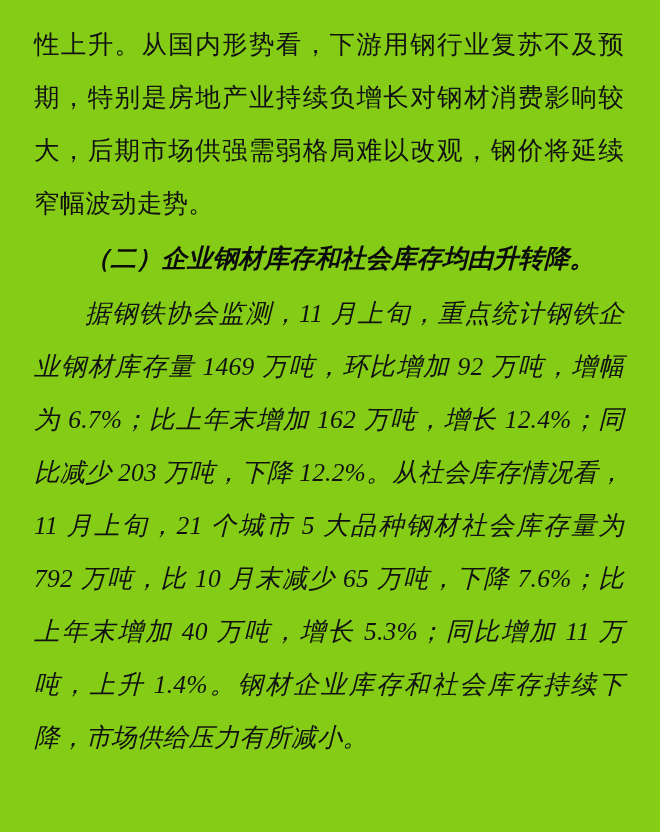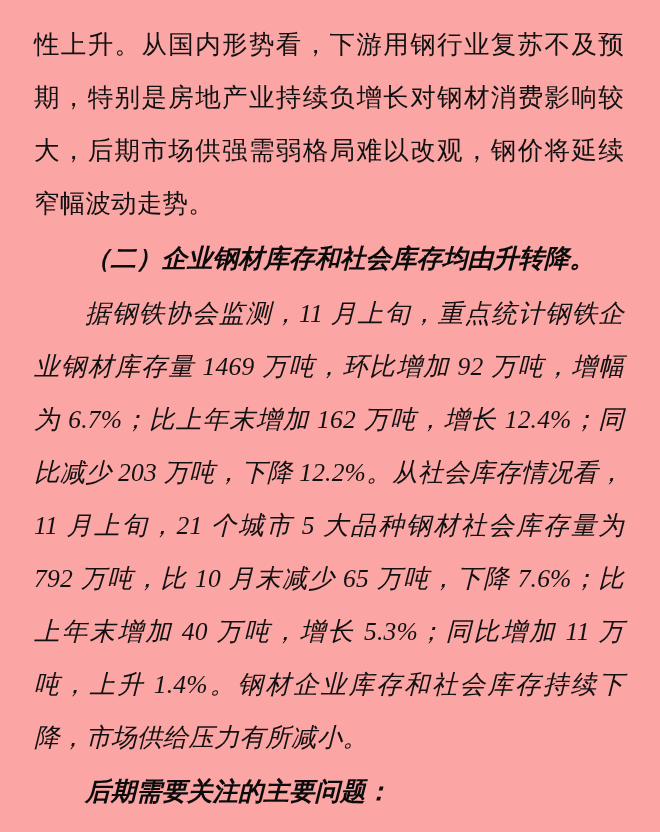--- a/index.html
+++ b/index.html
@@ -13,21 +13,21 @@
     font-family: "Liberation Serif", "DejaVu Serif", serif;
     color: #000000;
     overflow: hidden;
   }
   .page {
     position: relative;
     width: 660px;
     height: 832px;
     box-sizing: border-box;
     padding: 18px 36px 0 34px;
-    background: #fca5a5;
+    background: #84cc16;
   }
   .para {
     font-size: 25.5px;
     line-height: 53px;
     letter-spacing: 0.2px;
     text-align: justify;
     text-justify: inter-ideograph;
     margin: 0;
     color: #111111;
   }
@@ -55,15 +55,14 @@
 <body>
 
 <div class="page">
 
   <p class="para">性上升。从国内形势看，下游用钢行业复苏不及预期，特别是房地产业持续负增长对钢材消费影响较大，后期市场供强需弱格局难以改观，钢价将延续窄幅波动走势。</p>
 
   <p class="heading spaced">（二）企业钢材库存和社会库存均由升转降。</p>
 
   <p class="para indent spaced">据钢铁协会监测，11 月上旬，重点统计钢铁企业钢材库存量 1469 万吨，环比增加 92 万吨，增幅为 6.7%；比上年末增加 162 万吨，增长 12.4%；同比减少 203 万吨，下降 12.2%。从社会库存情况看，11 月上旬，21 个城市 5 大品种钢材社会库存量为 792 万吨，比 10 月末减少 65 万吨，下降 7.6%；比上年末增加 40 万吨，增长 5.3%；同比增加 11 万吨，上升 1.4%。钢材企业库存和社会库存持续下降，市场供给压力有所减小。</p>
 
-  <p class="heading tail">后期需要关注的主要问题：</p>
 
 </div>
 
 </body></html>

